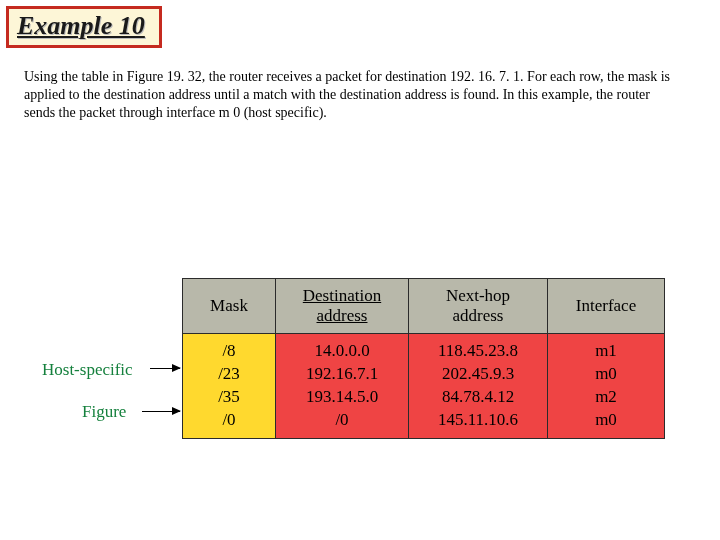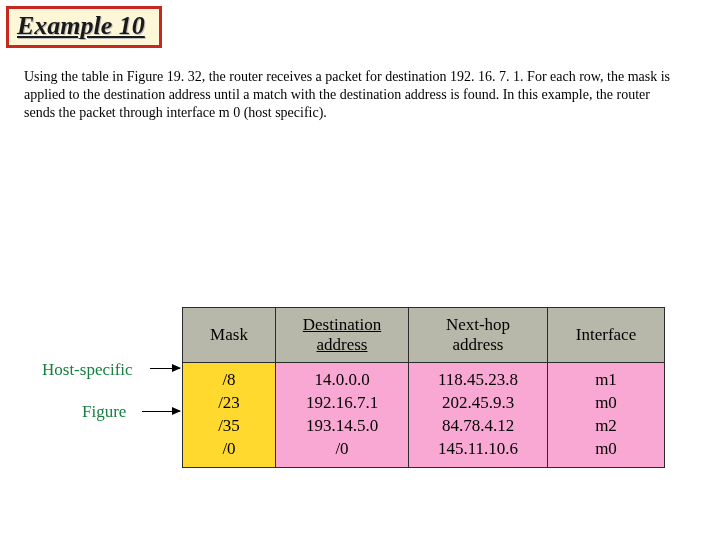--- a/index.html
+++ b/index.html
@@ -43,21 +43,20 @@
   .figure {
     position: absolute;
     top: 278px;
     left: 0;
     width: 720px;
   }
   .tbl-wrap {
     position: absolute;
     top: 0;
     left: 182px;
-    margin-top: 29px;
   }
   table.rt {
     border-collapse: collapse;
     font-size: 17px;
   }
   table.rt th, table.rt td {
     border: 1px solid #2b2b2b;
     text-align: center;
     vertical-align: middle;
   }
@@ -69,21 +68,21 @@
   }
   .col-mask  { width: 72px; }
   .col-dest  { width: 112px; text-decoration: underline; }
   .col-nhop  { width: 118px; }
   .col-iface { width: 96px; }
   td.mask-cell {
     background: #ffd92e;
     padding: 6px 0;
   }
   td.data-cell {
-    background: #f9a8d4;
+    background: #ef4444;
     padding: 6px 0;
   }
   .cell-line { line-height: 1.35; }
 
   
   .anno {
     position: absolute;
     font-size: 17px;
     color: #15803d;
     white-space: nowrap;

